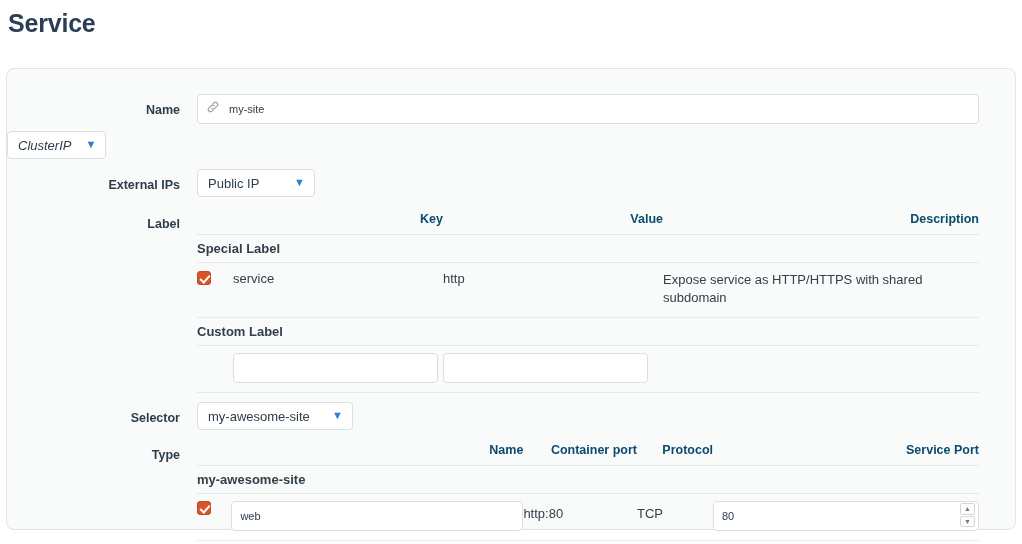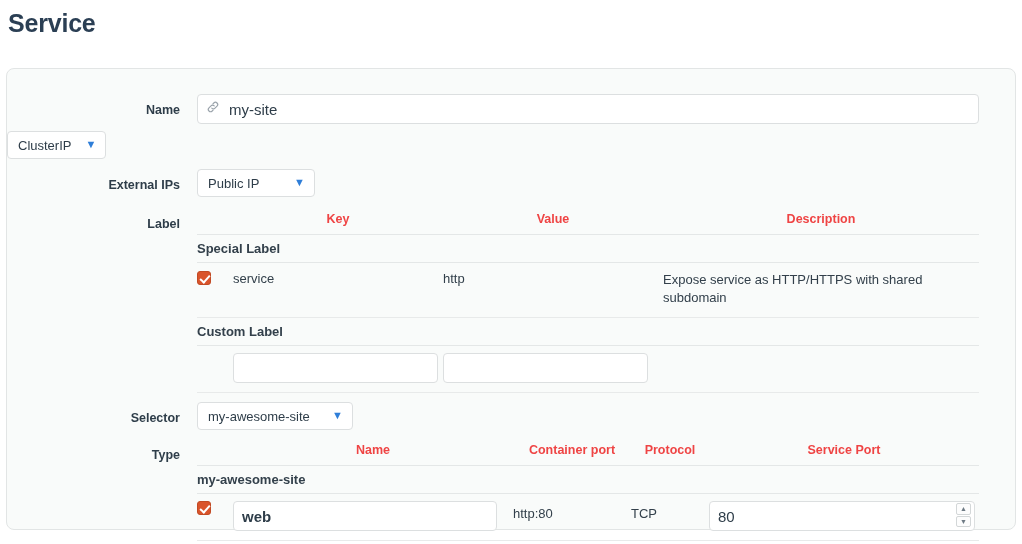--- a/index.html
+++ b/index.html
@@ -75,21 +75,21 @@
   }
   .row-field { flex: 1 1 auto; min-width: 0; }
 
   
   .text-input {
     border: 1px solid #dcdfe0;
     background: #ffffff;
     border-radius: 4px;
     height: 28px;
     font-family: "Liberation Sans", sans-serif;
-    font-size: 15px;
+    font-size: 11px;
     color: #2e3d49;
     padding: 14px 8px;
     outline: none;
   }
   .name-input-wrap {
     position: relative;
     width: 782px;
     height: 28px;
   }
   .name-input-wrap .text-input {
@@ -121,31 +121,31 @@
     cursor: pointer;
     gap: 14px;
   }
   .select-box .chev {
     color: #2f7ed8;
     font-size: 11px;
     line-height: 1;
     transform: translateY(-1px);
     font-weight: bold;
   }
-  .sel-type { min-width: 98px; }
+  .sel-type { min-width: 98px; font-style: italic; }
   .sel-extip { min-width: 118px; gap: 11px; }
   .sel-selector { min-width: 156px; }
 
   
   .tbl { width: 782px; border-collapse: collapse; }
   .tbl th {
-    text-align: center;
+    text-align: right;
     font-size: 12.5px;
     font-weight: bold;
-    color: #ef4444;
+    color: #0c4a6e;
     padding: 4px 0 8px 0;
     border-bottom: 1px solid #e4e7e7;
   }
   .tbl td {
     font-size: 13px;
     color: #33404b;
     padding: 7px 0;
     vertical-align: top;
   }
   .tbl tr.group td {
@@ -186,21 +186,21 @@
     top: 1px;
     width: 4px;
     height: 8px;
     border: solid #ffffff;
     border-width: 0 2px 2px 0;
     transform: rotate(42deg);
   }
 
   .lbl-input-a { width: 205px; }
   .lbl-input-b { width: 205px; }
-  .port-name-input { width: 264px; font-weight: bold; }
+  .port-name-input { width: 292px; }
 
   .desc-cell { line-height: 1.35; max-width: 270px; margin-left: 44px; }
 
   
   .spin-wrap { position: relative; width: 266px; height: 28px; }
   .spin-wrap .text-input { width: 100%; padding-right: 24px; }
   .spin-btns {
     position: absolute;
     right: 4px;
     top: 2px;

